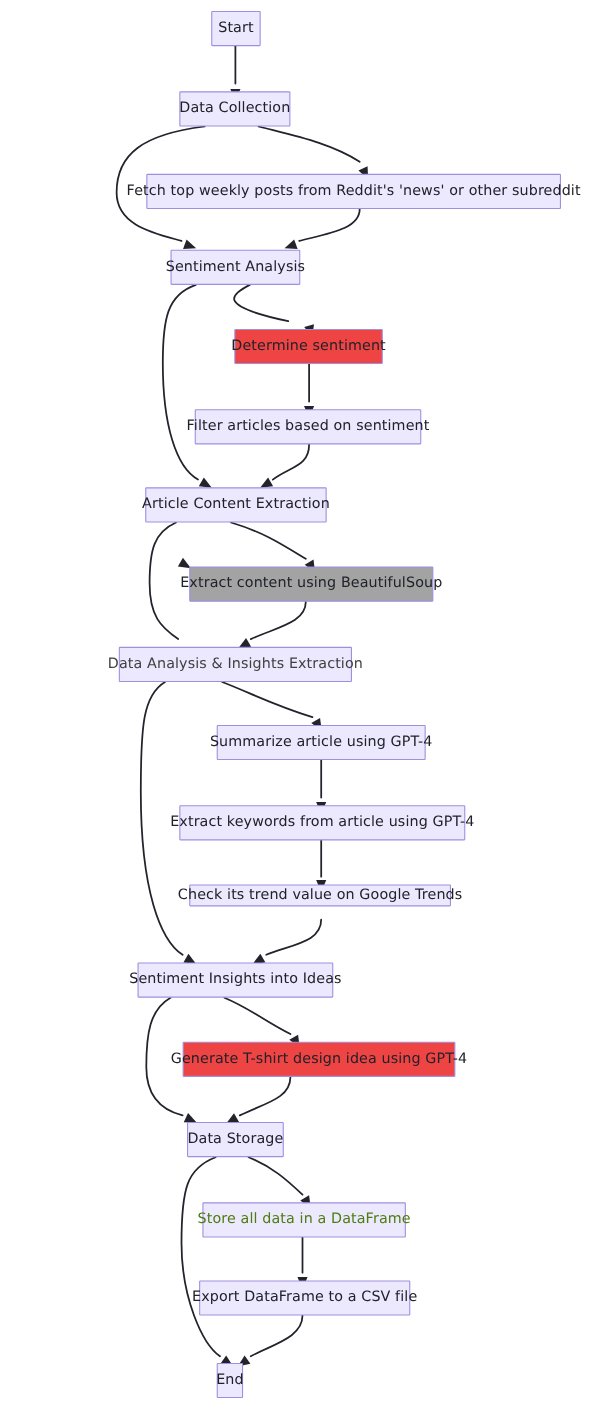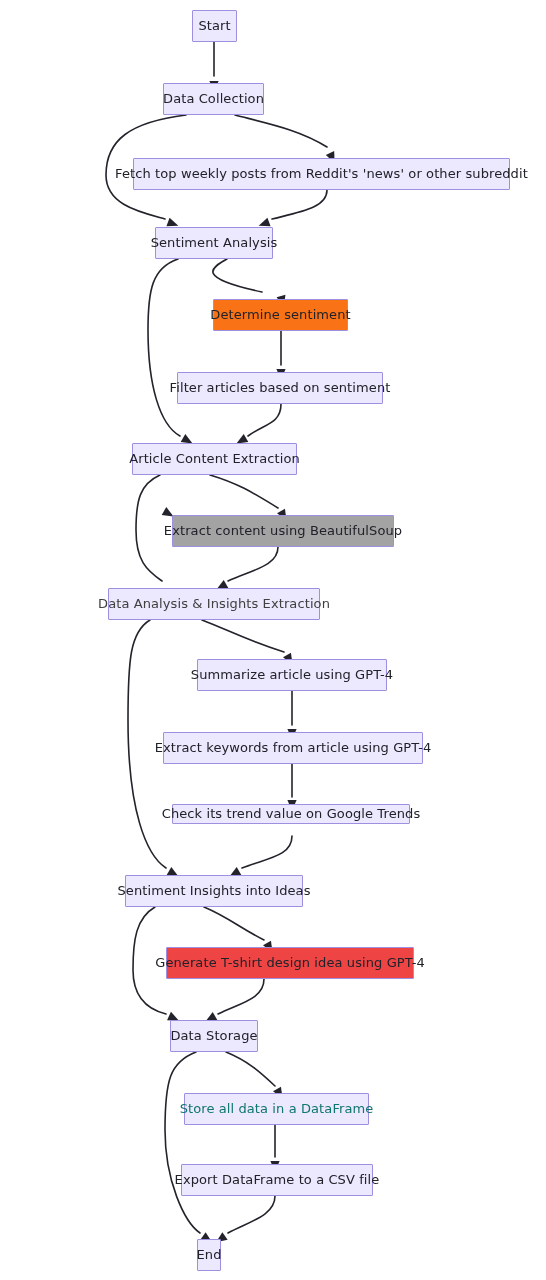--- a/index.html
+++ b/index.html
@@ -110,21 +110,21 @@
       </div>
       <div class="node node-stage" style="left: 163px; top: 83px; width: 101px; height: 32px; background: rgb(236, 232, 253); border-color: rgb(159, 143, 224); color: rgb(32, 34, 42);">
         <span class="node-label">Data Collection</span>
       </div>
       <div class="node node-step" style="left: 133px; top: 158px; width: 377px; height: 32px; background: rgb(236, 232, 253); border-color: rgb(159, 143, 224); color: rgb(32, 34, 42);">
         <span class="node-label">Fetch top weekly posts from Reddit's 'news' or other subreddit</span>
       </div>
       <div class="node node-stage" style="left: 155px; top: 227px; width: 118px; height: 32px; background: rgb(236, 232, 253); border-color: rgb(159, 143, 224); color: rgb(32, 34, 42);">
         <span class="node-label">Sentiment Analysis</span>
       </div>
-      <div class="node node-step" style="left: 213px; top: 299px; width: 135px; height: 32px; background: #f97316; border-color: rgb(159, 143, 224); color: rgb(32, 34, 42);">
+      <div class="node node-step" style="left: 213px; top: 299px; width: 135px; height: 32px; background: #ef4444; border-color: rgb(159, 143, 224); color: rgb(32, 34, 42);">
         <span class="node-label">Determine sentiment</span>
       </div>
       <div class="node node-step" style="left: 177px; top: 372px; width: 206px; height: 32px; background: rgb(236, 232, 253); border-color: rgb(159, 143, 224); color: rgb(32, 34, 42);">
         <span class="node-label">Filter articles based on sentiment</span>
       </div>
       <div class="node node-stage" style="left: 132px; top: 443px; width: 165px; height: 32px; background: rgb(236, 232, 253); border-color: rgb(159, 143, 224); color: rgb(32, 34, 42);">
         <span class="node-label">Article Content Extraction</span>
       </div>
       <div class="node node-step" style="left: 172px; top: 515px; width: 222px; height: 32px; background: #a3a3a3; border-color: rgb(159, 143, 224); color: rgb(32, 34, 42);">
         <span class="node-label">Extract content using BeautifulSoup</span>
@@ -143,21 +143,21 @@
       </div>
       <div class="node node-stage" style="left: 125px; top: 875px; width: 178px; height: 32px; background: rgb(236, 232, 253); border-color: rgb(159, 143, 224); color: rgb(32, 34, 42);">
         <span class="node-label">Sentiment Insights into Ideas</span>
       </div>
       <div class="node node-step" style="left: 166px; top: 947px; width: 248px; height: 32px; background: #ef4444; border-color: rgb(159, 143, 224); color: rgb(32, 34, 42);">
         <span class="node-label">Generate T-shirt design idea using GPT-4</span>
       </div>
       <div class="node node-stage" style="left: 170px; top: 1020px; width: 88px; height: 32px; background: rgb(236, 232, 253); border-color: rgb(159, 143, 224); color: rgb(32, 34, 42);">
         <span class="node-label">Data Storage</span>
       </div>
-      <div class="node node-step" style="left: 184px; top: 1093px; width: 185px; height: 32px; background: rgb(236, 232, 253); border-color: rgb(159, 143, 224); color: #0f766e;">
+      <div class="node node-step" style="left: 184px; top: 1093px; width: 185px; height: 32px; background: rgb(236, 232, 253); border-color: rgb(159, 143, 224); color: #4d7c0f;">
         <span class="node-label">Store all data in a DataFrame</span>
       </div>
       <div class="node node-step" style="left: 181px; top: 1164px; width: 192px; height: 32px; background: rgb(236, 232, 253); border-color: rgb(159, 143, 224); color: rgb(32, 34, 42);">
         <span class="node-label">Export DataFrame to a CSV file</span>
       </div>
       <div class="node node-terminal" style="left: 197px; top: 1239px; width: 24px; height: 32px; background: rgb(236, 232, 253); border-color: rgb(159, 143, 224); color: rgb(32, 34, 42);">
         <span class="node-label">End</span>
       </div>
     </div>
 

